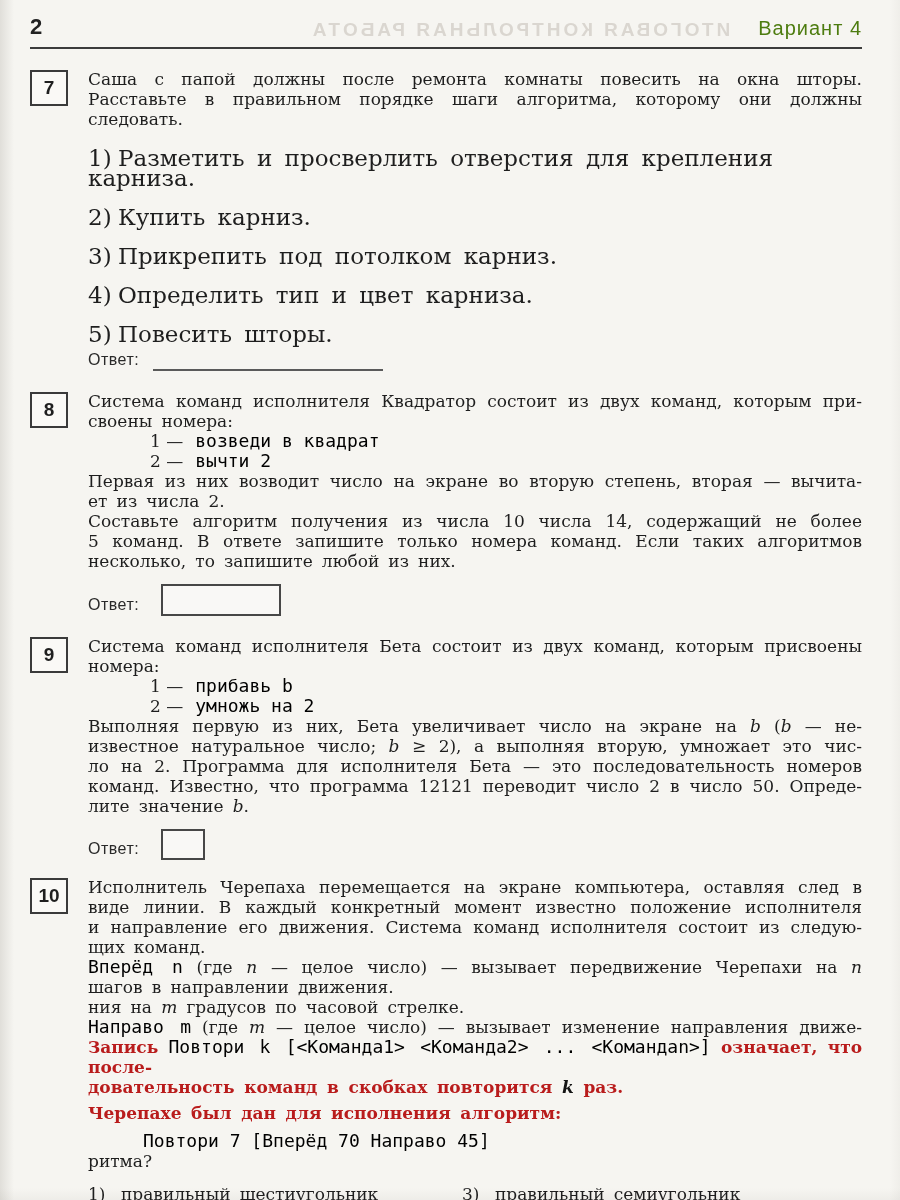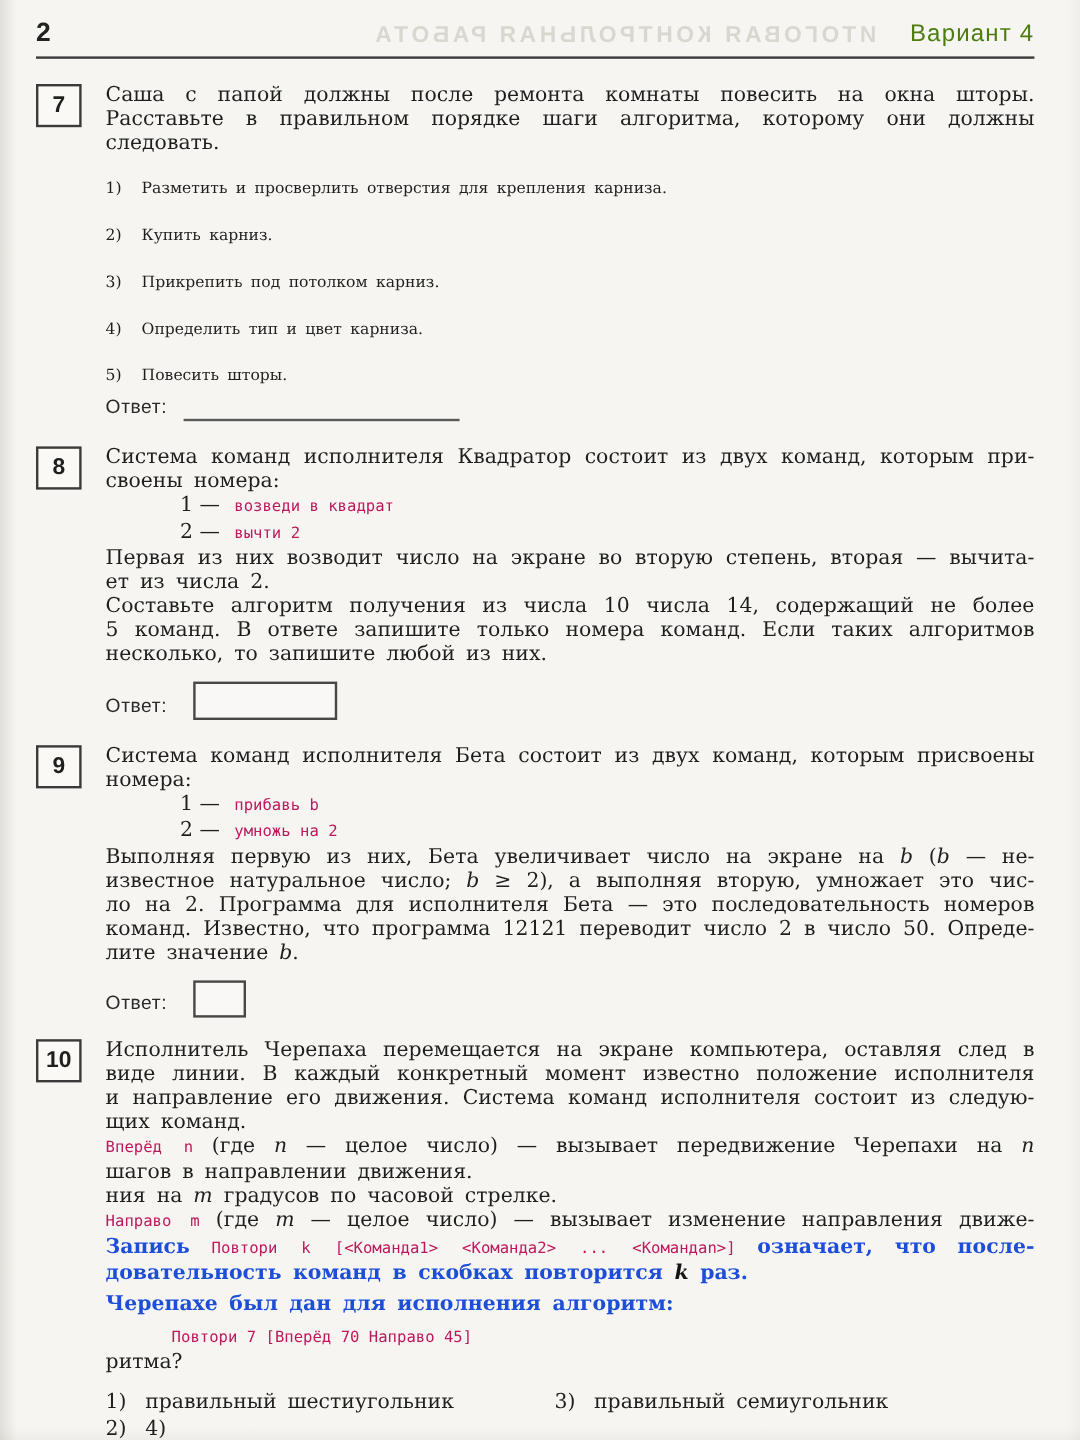--- a/index.html
+++ b/index.html
@@ -38,27 +38,27 @@
   .tasknum {
     position:absolute; left:-58px; top:1px;
     min-width:22px; padding:0 6px; height:32px; line-height:32px; text-align:center;
     border:2px solid #3a3a3a; background:#faf9f6;
     font-family:"Liberation Sans", sans-serif; font-weight:bold; font-size:19px; color:#1f1f1f;
   }
 
   .line { line-height:20px; font-size:17px; word-spacing:0.22em; }
   .jl { text-align:justify; text-align-last:justify; }
   .ll { text-align:left; }
-  .b   { font-weight:bold; color:#1d4ed8; }
+  .b   { font-weight:bold; color:#b91c1c; }
   .it  { font-style:italic; }
   .bit { font-weight:bold; font-style:italic; color:#141414; }
-  .mono { font-family:"DejaVu Sans Mono", monospace; font-size:13px; color:#be185d; }
+  .mono { font-family:"DejaVu Sans Mono", monospace; font-size:18px; color:#000000; }
 
   .items { margin-top:8px; }
-  .item { line-height:20px; font-size:13px; word-spacing:0.22em;margin-top:19px; }
+  .item { line-height:20px; font-size:23px; word-spacing:0.22em;margin-top:19px; }
   .mark { display:inline-block; width:30px; }
 
   .cmd { margin-left:62px; line-height:20px; font-size:17px; }
   .cmdpre { margin-right:12px; }
   .algline { margin-left:55px; margin-top:8px; line-height:20px; }
 
   .answer-row { display:flex; align-items:flex-end; }
   .anslabel {
     font-family:"Liberation Sans", sans-serif; font-size:16px; color:#2a2a2a;
     margin-bottom:2px; letter-spacing:0.5px;

